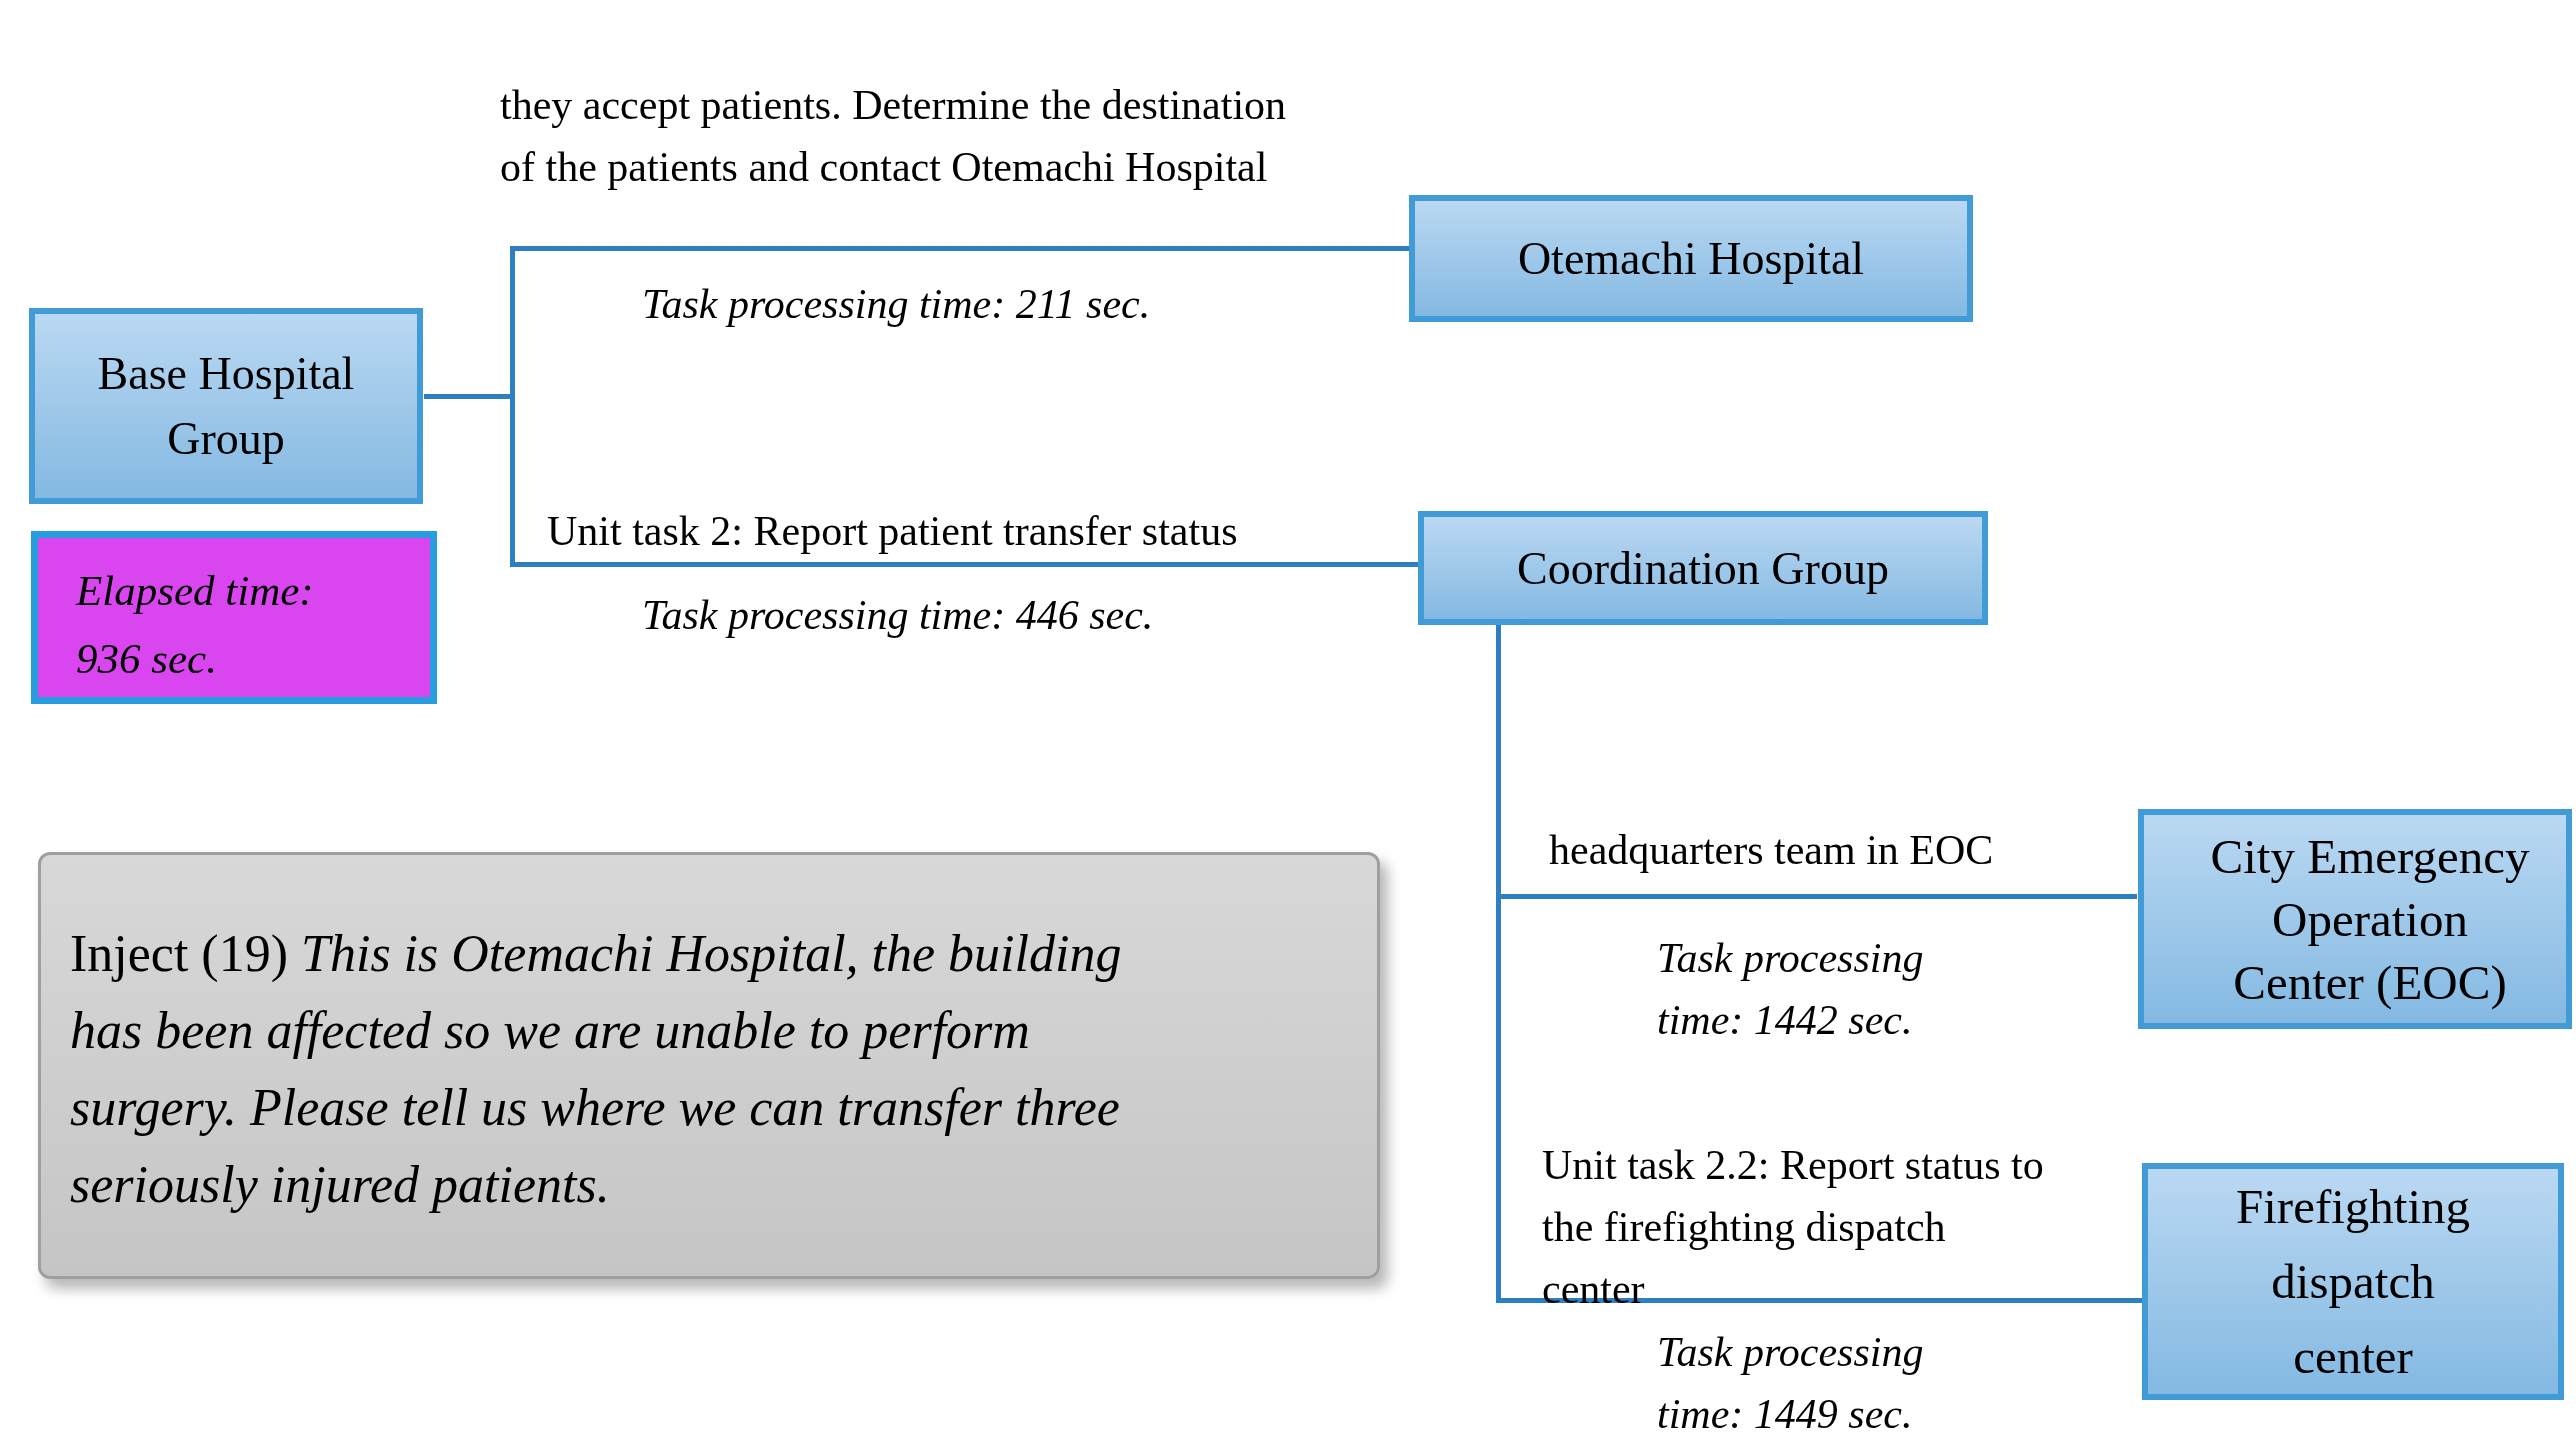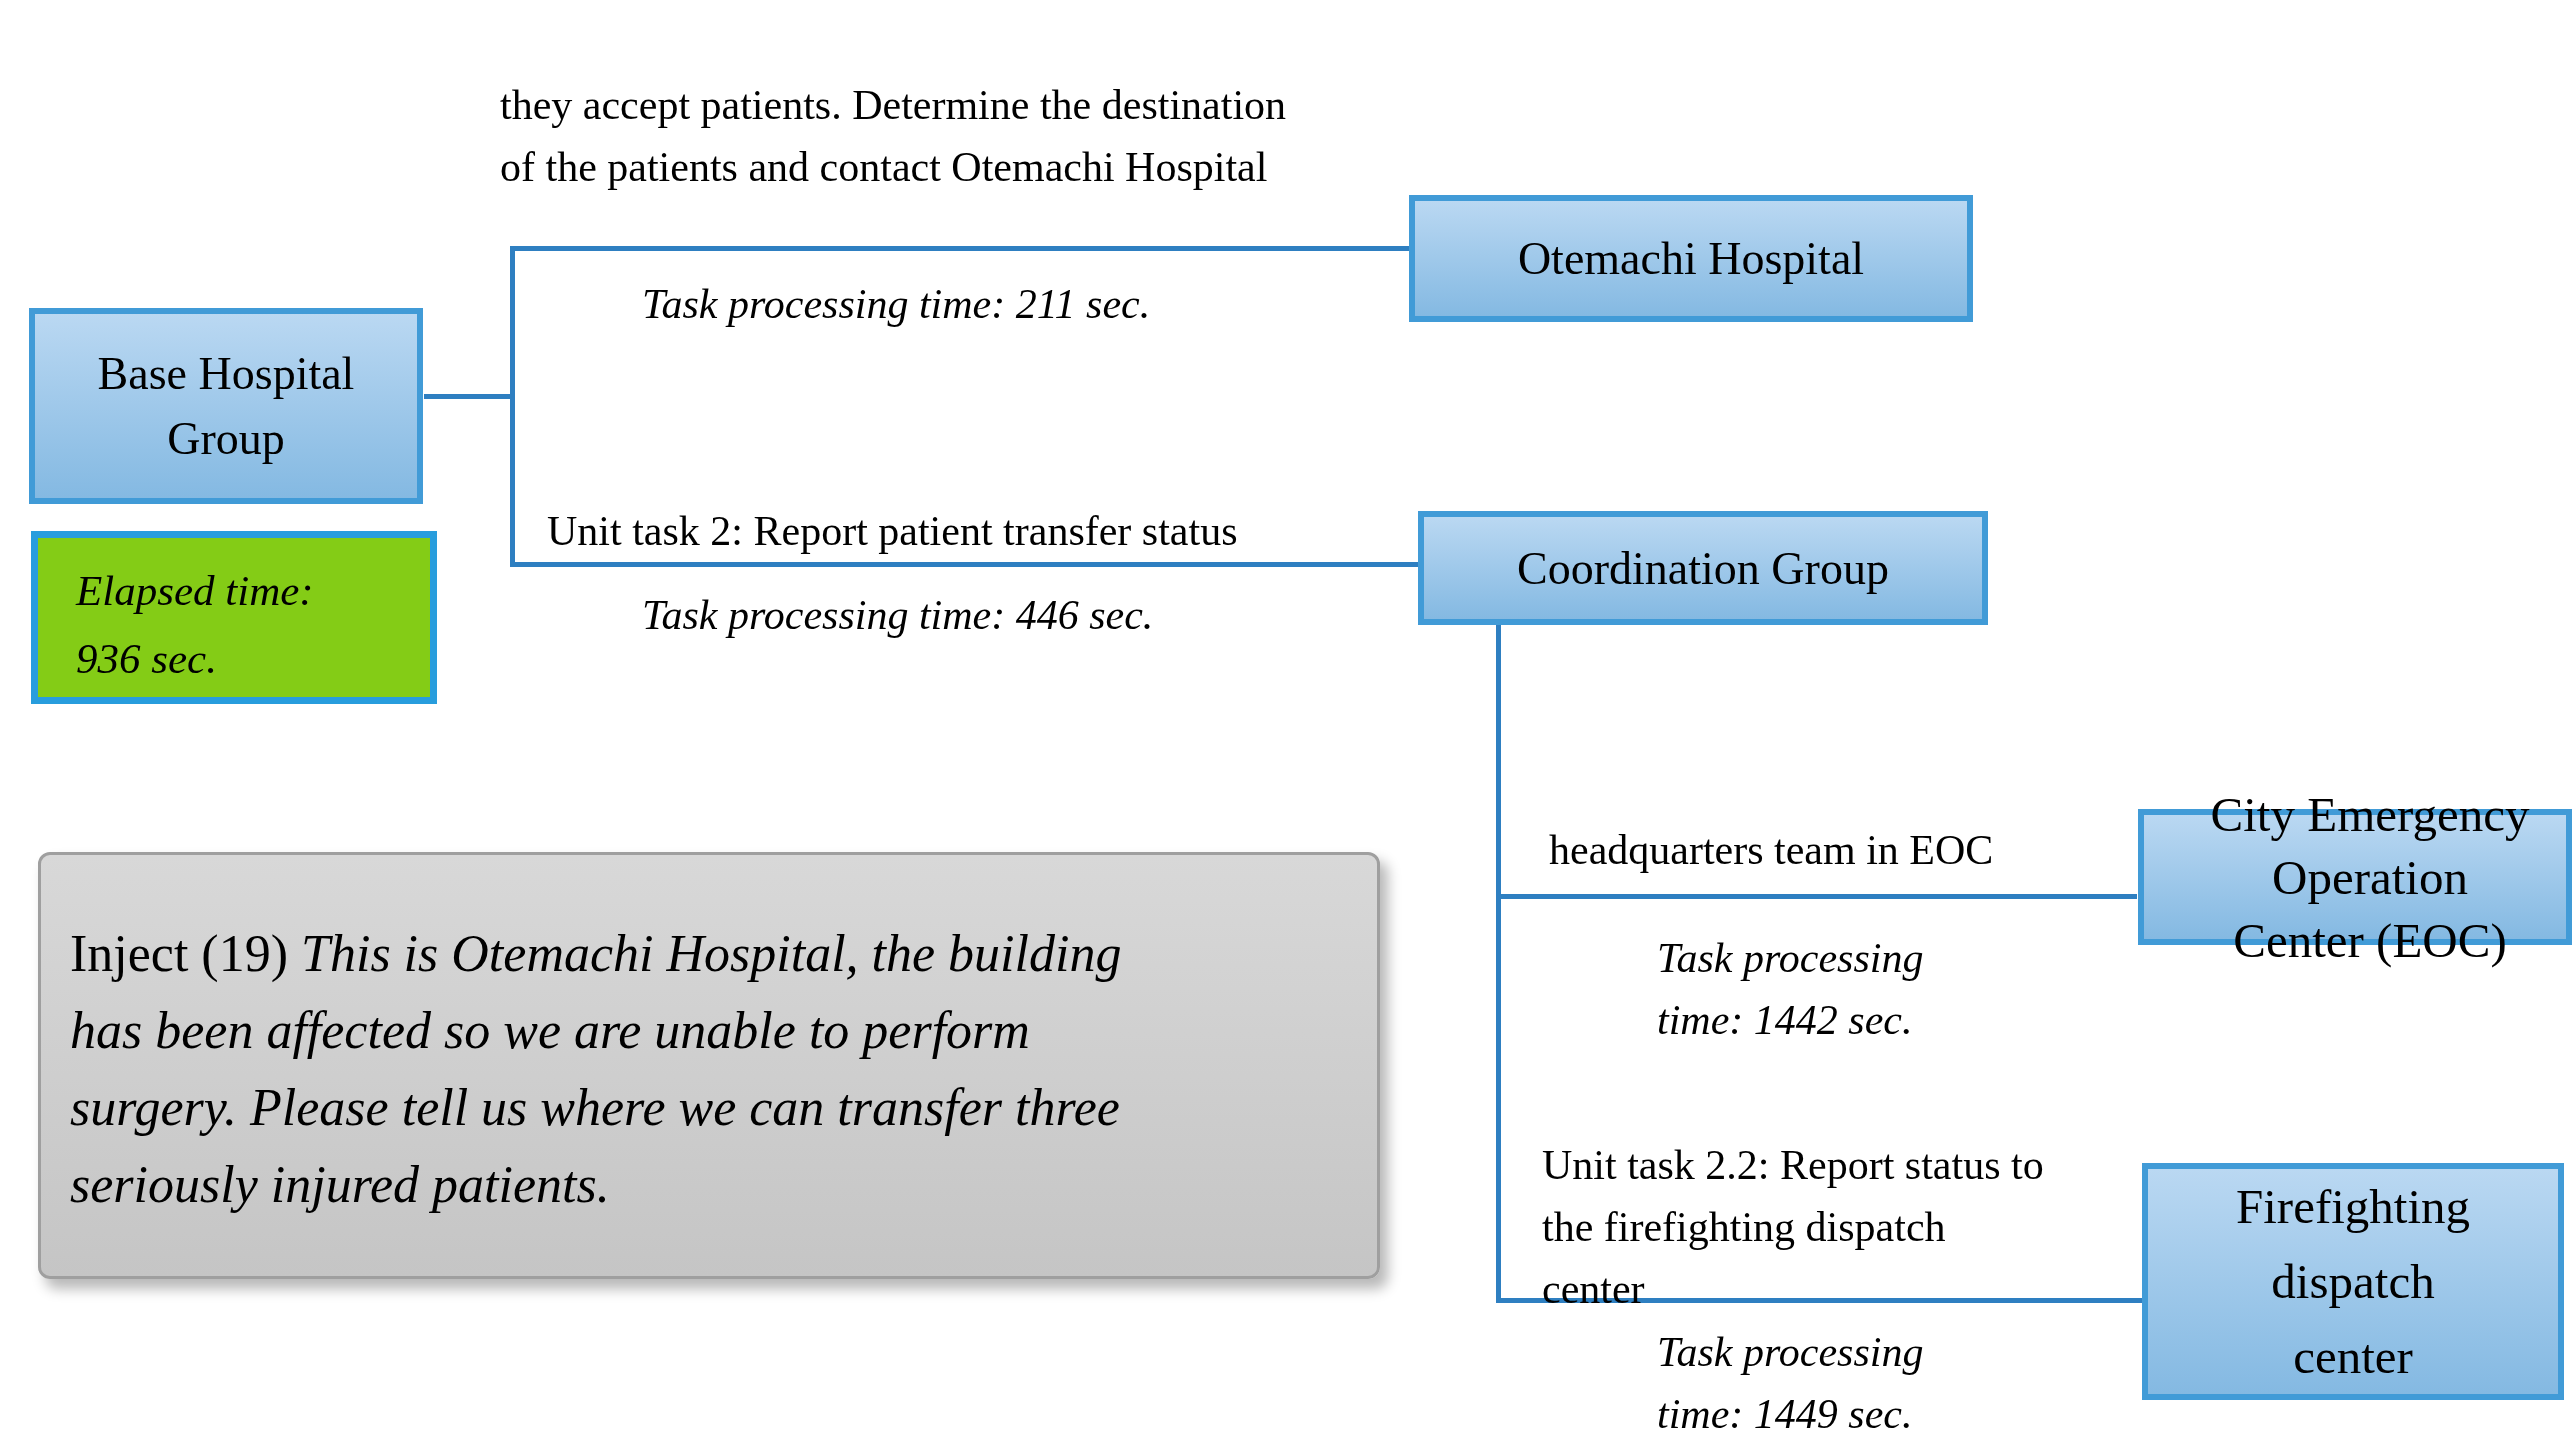--- a/index.html
+++ b/index.html
@@ -36,21 +36,21 @@
   }
   .node-label { font-size: 46px; line-height: 65px; }
   .node-label-lg { font-size: 49px; line-height: 63px; }
   .node-label-fire { font-size: 49px; line-height: 75px; }
   .txt { position: absolute; font-size: 42px; line-height: 62px; white-space: nowrap; }
   .it { font-style: italic; }
   .elapsed-box {
     position: absolute;
     left: 31px; top: 531px; width: 406px; height: 173px;
     border: 7.7px solid var(--elapsed-border);
-    background: #84cc16;
+    background: #d946ef;
     box-sizing: border-box;
     padding: 18.5px 0 0 38px;
     font-size: 43px; line-height: 68px; font-style: italic;
   }
   .inject-box {
     position: absolute;
     left: 38px; top: 852px; width: 1342px; height: 427px;
     border: 3.8px solid var(--inject-border);
     border-radius: 12px;
     background: linear-gradient(180deg, var(--inject-fill-top) 0%, var(--inject-fill-bottom) 100%);
@@ -83,21 +83,21 @@
   </div>
 
   <div class="node" style="left:1409px; top:195px; width:564px; height:127px;">
     <div class="node-label">Otemachi Hospital</div>
   </div>
 
   <div class="node" style="left:1418px; top:511px; width:570px; height:114px;">
     <div class="node-label">Coordination Group</div>
   </div>
 
-  <div class="node" style="left:2138px; top:809px; width:434px; height:136px;padding-left:30px;">
+  <div class="node" style="left:2138px; top:809px; width:434px; height:220px;padding-left:30px;">
     <div class="node-label-lg">
       <span>City Emergency</span><br>
       <span>Operation</span><br>
       <span>Center (EOC)</span>
     </div>
   </div>
 
   <div class="node" style="left:2142px; top:1163px; width:422px; height:237px;">
     <div class="node-label-fire">
       <span>Firefighting</span><br>

